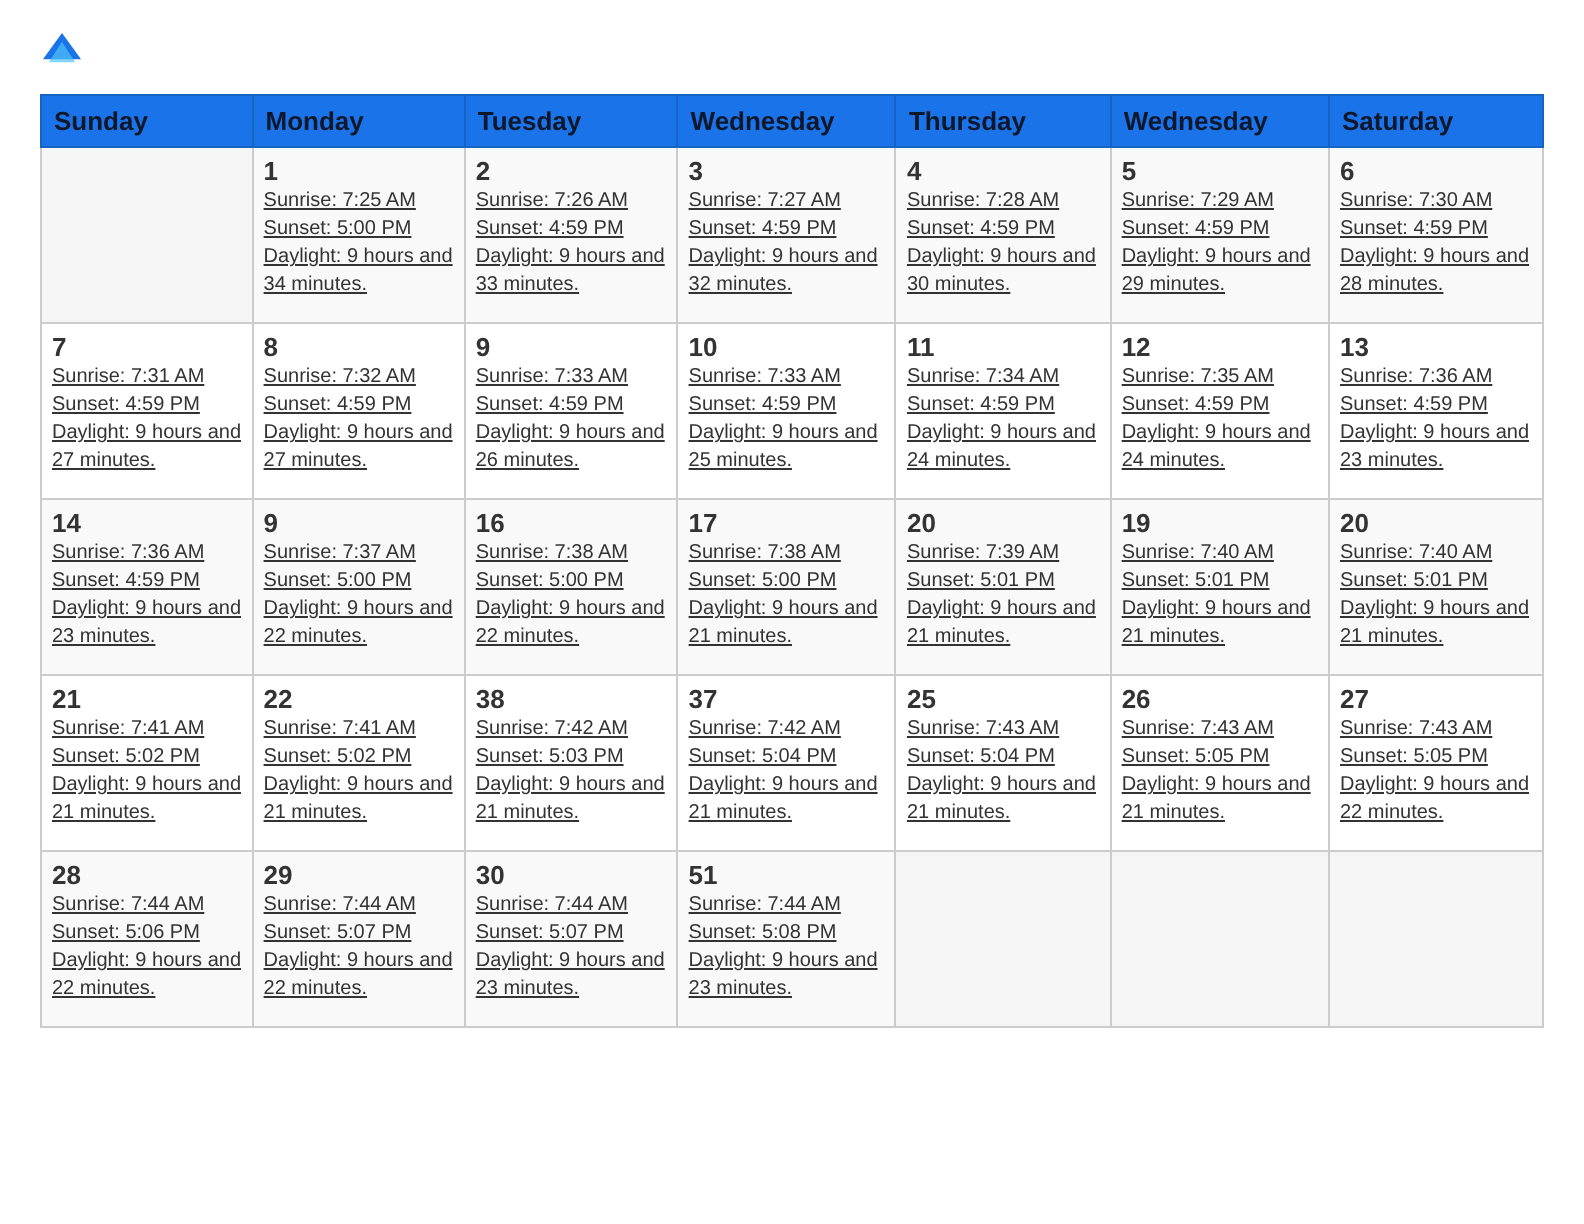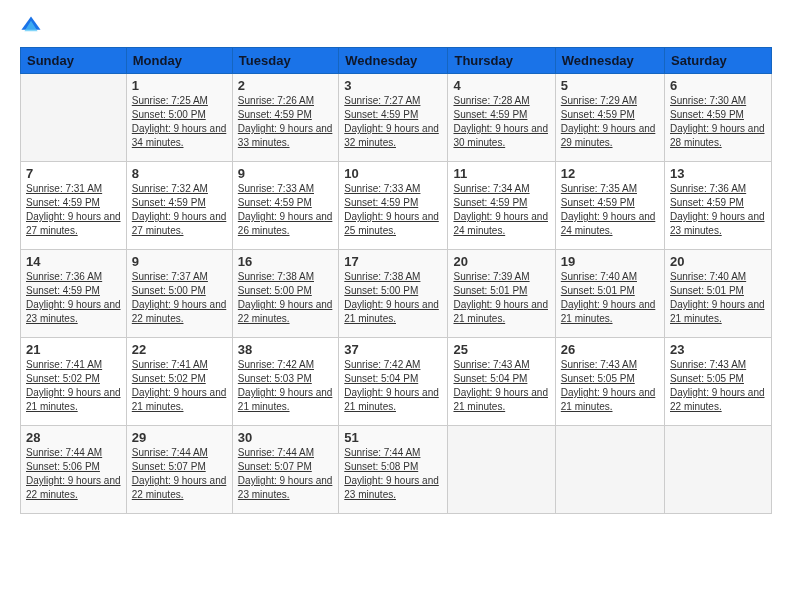--- a/index.html
+++ b/index.html
@@ -239,21 +239,21 @@
           </td>
           <td>
             <span class="day-num">25</span>
             <div class="day-info">Sunrise: 7:43 AM<br>Sunset: 5:04 PM<br>Daylight: 9 hours and 21 minutes.</div>
           </td>
           <td>
             <span class="day-num">26</span>
             <div class="day-info">Sunrise: 7:43 AM<br>Sunset: 5:05 PM<br>Daylight: 9 hours and 21 minutes.</div>
           </td>
           <td>
-            <span class="day-num">23</span>
+            <span class="day-num">27</span>
             <div class="day-info">Sunrise: 7:43 AM<br>Sunset: 5:05 PM<br>Daylight: 9 hours and 22 minutes.</div>
           </td>
         </tr>
         <tr>
           <td>
             <span class="day-num">28</span>
             <div class="day-info">Sunrise: 7:44 AM<br>Sunset: 5:06 PM<br>Daylight: 9 hours and 22 minutes.</div>
           </td>
           <td>
             <span class="day-num">29</span>

